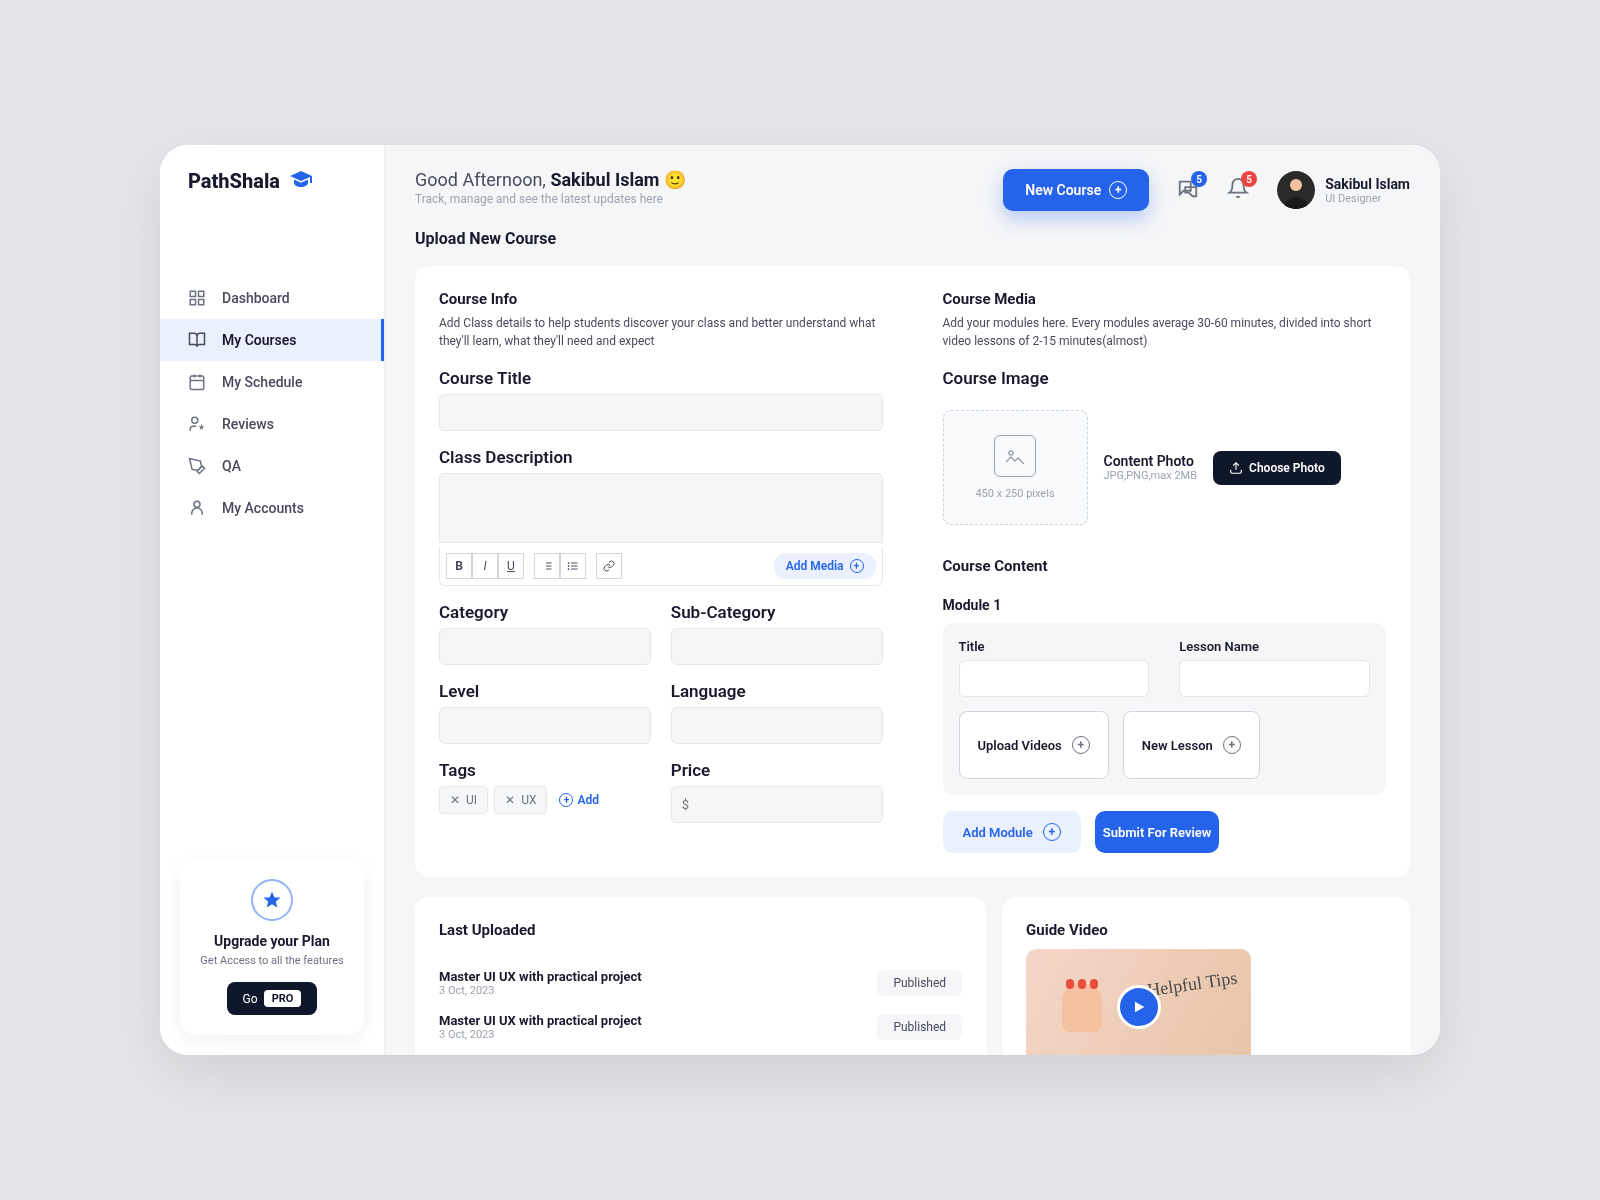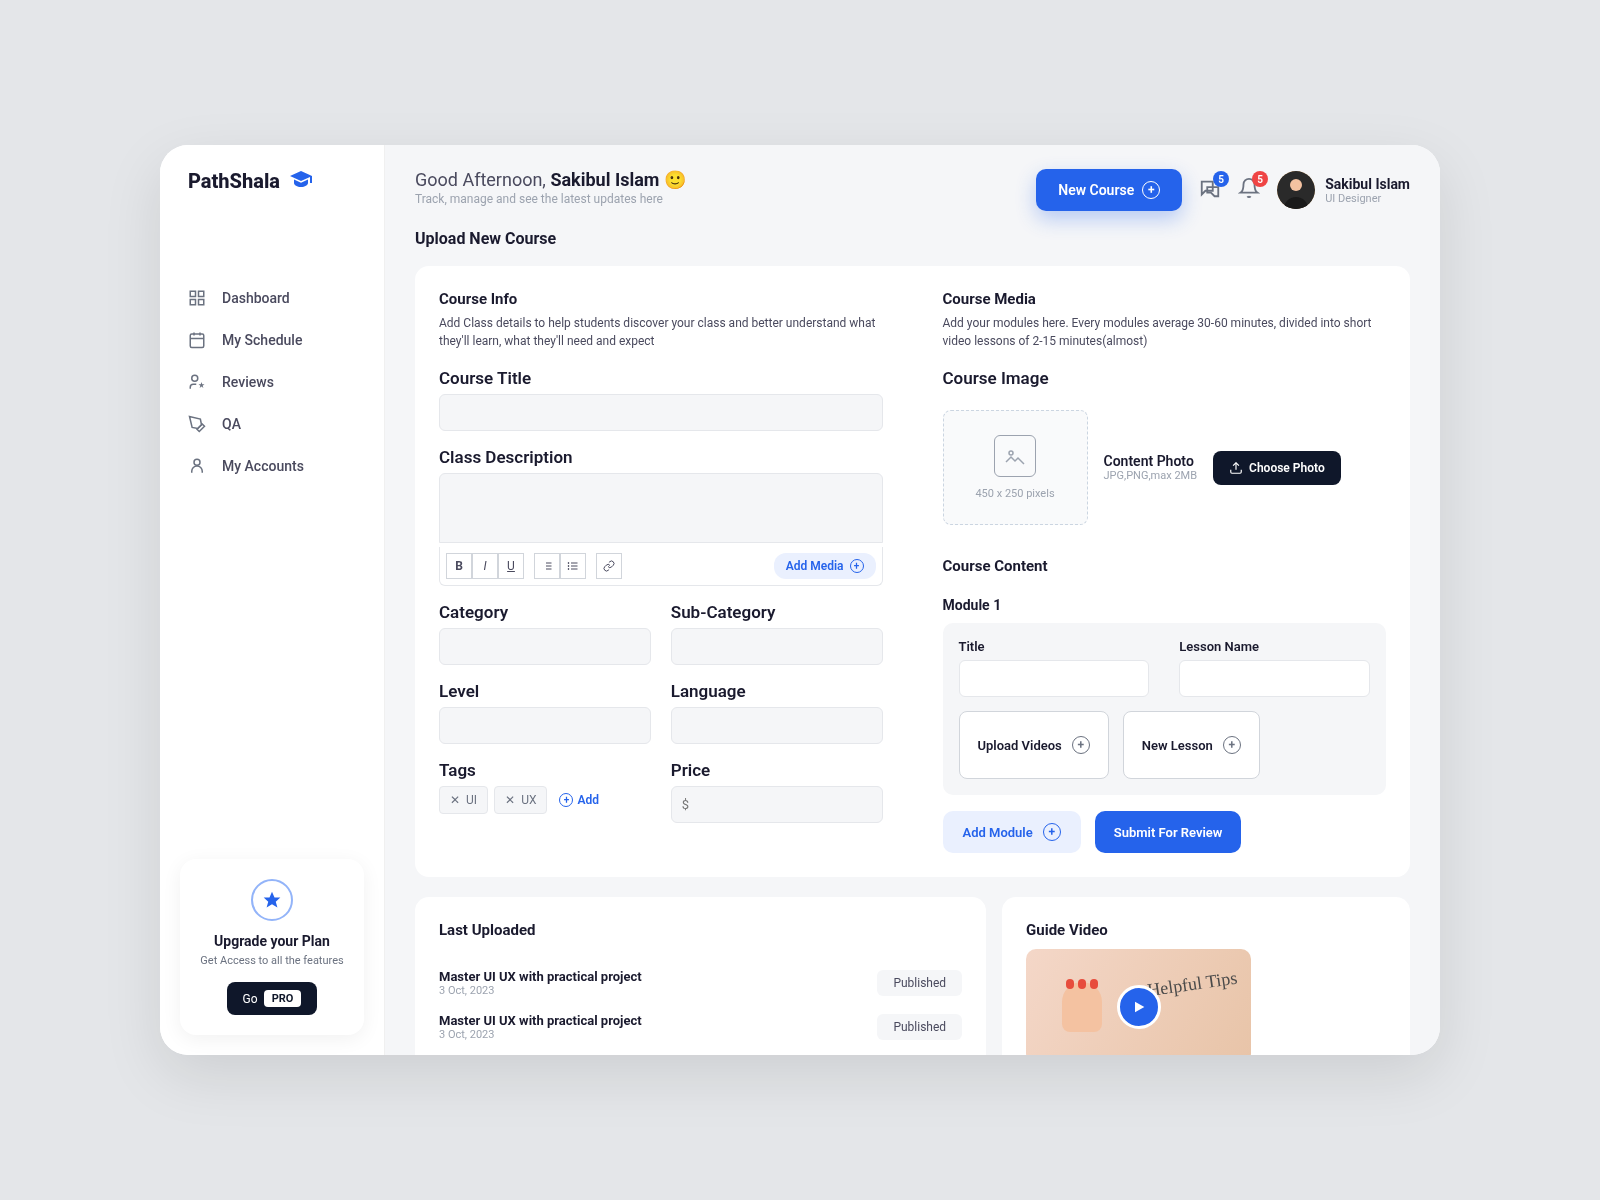--- a/index.html
+++ b/index.html
@@ -18,21 +18,21 @@
 .upgrade-icon{width:42px;height:42px;border:2px solid #93b4f9;border-radius:50%;display:flex;align-items:center;justify-content:center;margin:0 auto 12px;color:#2563eb}
 .upgrade-title{font-size:14px;font-weight:700;color:#1a1a2e;margin-bottom:4px}
 .upgrade-sub{font-size:11px;color:#6b7280;line-height:1.4;margin-bottom:14px}
 .upgrade-btn{background:#0f172a;color:#fff;border:none;padding:8px 16px;border-radius:8px;font-size:12px;cursor:pointer;display:inline-flex;align-items:center;gap:6px}
 .pro-badge{background:#fff;color:#0f172a;padding:2px 8px;border-radius:4px;font-weight:700;font-size:11px}
 .main{flex:1;background:#f5f6f8;overflow-y:auto;padding:24px 30px}
 .header{display:flex;justify-content:space-between;align-items:flex-start;margin-bottom:18px}
 .greeting{font-size:18px;color:#4a4a5e;font-weight:400}
 .greeting strong{font-weight:700;color:#1a1a2e}
 .greeting-sub{font-size:12px;color:#9ca3af;margin-top:2px}
-.header-right{display:flex;align-items:center;gap:17px}
+.header-right{display:flex;align-items:center;gap:28px}
 .new-course-btn{background:#2563eb;color:#fff;border:none;padding:12px 22px;border-radius:10px;font-size:14px;font-weight:600;cursor:pointer;display:flex;align-items:center;gap:8px;box-shadow:0 8px 20px rgba(37,99,235,0.3)}
 .plus-circle{width:18px;height:18px;border:1.5px solid currentColor;border-radius:50%;display:flex;align-items:center;justify-content:center;font-size:12px;line-height:1}
 .icon-badge{position:relative;cursor:pointer;color:#6b7280}
 .badge{position:absolute;top:-6px;right:-8px;background:#2563eb;color:#fff;font-size:10px;width:16px;height:16px;border-radius:50%;display:flex;align-items:center;justify-content:center;font-weight:600}
 .badge.red{background:#ef4444}
 .user{display:flex;align-items:center;gap:10px}
 .avatar{width:38px;height:38px;border-radius:50%;background:linear-gradient(135deg,#d4a574,#8b6f47);display:flex;align-items:center;justify-content:center;color:#fff;font-size:18px;overflow:hidden}
 .user-name{font-size:14px;font-weight:700;color:#1a1a2e}
 .user-role{font-size:11px;color:#9ca3af}
 .page-title{font-size:16px;font-weight:700;color:#1a1a2e;margin-bottom:18px}
@@ -61,21 +61,21 @@
 .upload-info-sub{font-size:11px;color:#9ca3af}
 .choose-btn{background:#0f172a;color:#fff;border:none;padding:10px 16px;border-radius:8px;font-size:12px;font-weight:600;cursor:pointer;display:flex;align-items:center;gap:6px}
 .module-card{background:#f5f6f8;border-radius:10px;padding:16px;margin-top:10px}
 .module-row{display:grid;grid-template-columns:1fr 1fr;gap:30px;margin-bottom:14px}
 .module-label{font-size:13px;font-weight:600;color:#1a1a2e;margin-bottom:6px;display:block}
 .module-input{width:100%;background:#fff;border:1px solid #e5e7eb;border-radius:6px;padding:10px;font-size:13px}
 .module-btns{display:flex;gap:14px}
 .outline-btn{background:#fff;border:1px solid #d1d5db;padding:24px 18px;border-radius:8px;font-size:13px;font-weight:600;color:#1a1a2e;cursor:pointer;display:flex;align-items:center;gap:10px}
 .action-row{display:flex;gap:14px;margin-top:16px}
 .add-module-btn{background:#eaf0fe;color:#2563eb;border:none;padding:12px 20px;border-radius:10px;font-size:13px;font-weight:600;cursor:pointer;display:flex;align-items:center;gap:10px}
-.submit-btn{background:#2563eb;color:#fff;border:none;padding:12px 19px;border-radius:10px;font-size:13px;font-weight:600;cursor:pointer}
+.submit-btn{background:#2563eb;color:#fff;border:none;padding:12px 8px;border-radius:10px;font-size:13px;font-weight:600;cursor:pointer}
 .bottom-grid{display:grid;grid-template-columns:1.4fr 1fr;gap:16px}
 .card{background:#fff;border-radius:14px;padding:24px}
 .upload-item{display:flex;justify-content:space-between;align-items:center;padding:8px 0}
 .upload-item-title{font-size:13px;font-weight:700;color:#1a1a2e}
 .upload-item-date{font-size:11px;color:#9ca3af}
 .status-badge{background:#f5f6f8;padding:6px 16px;border-radius:6px;font-size:12px;color:#4a4a5e}
 .video-thumb{width:225px;height:115px;border-radius:10px;background:linear-gradient(120deg,#f4d7c8,#e8c4a8);display:flex;align-items:center;justify-content:center;position:relative;margin-top:10px;overflow:hidden}
 .thumb-left{position:absolute;left:0;top:0;bottom:0;width:50%;display:flex;align-items:center;justify-content:center}
 .hand{width:40px;height:50px;background:#f4c2a1;border-radius:20px 20px 8px 8px;position:relative}
 .nail{position:absolute;width:8px;height:10px;background:#e74c3c;border-radius:4px;top:-3px}
@@ -99,20 +99,28 @@
         <span class="nav-icon">
             <svg width="18" height="18" viewBox="0 0 24 24" fill="none" stroke="currentColor" stroke-width="2">
               <rect x="3" y="3" width="7" height="7"></rect>
               <rect x="14" y="3" width="7" height="7"></rect>
               <rect x="3" y="14" width="7" height="7"></rect>
               <rect x="14" y="14" width="7" height="7"></rect>
             </svg>
           </span>
         <span>Dashboard</span>
       </div>
+      <div class="nav-item active">
+        <span class="nav-icon">
+            <svg width="18" height="18" viewBox="0 0 24 24" fill="none" stroke="currentColor" stroke-width="2">
+              <path d="M2 3h6a4 4 0 0 1 4 4v14a3 3 0 0 0-3-3H2zM22 3h-6a4 4 0 0 0-4 4v14a3 3 0 0 1 3-3h7z"></path>
+            </svg>
+          </span>
+        <span>My Courses</span>
+      </div>
       <div class="nav-item">
         <span class="nav-icon">
             <svg width="18" height="18" viewBox="0 0 24 24" fill="none" stroke="currentColor" stroke-width="2">
               <rect x="3" y="4" width="18" height="18" rx="2"></rect>
               <line x1="16" y1="2" x2="16" y2="6"></line>
               <line x1="8" y1="2" x2="8" y2="6"></line>
               <line x1="3" y1="10" x2="21" y2="10"></line>
             </svg>
           </span>
         <span>My Schedule</span>

